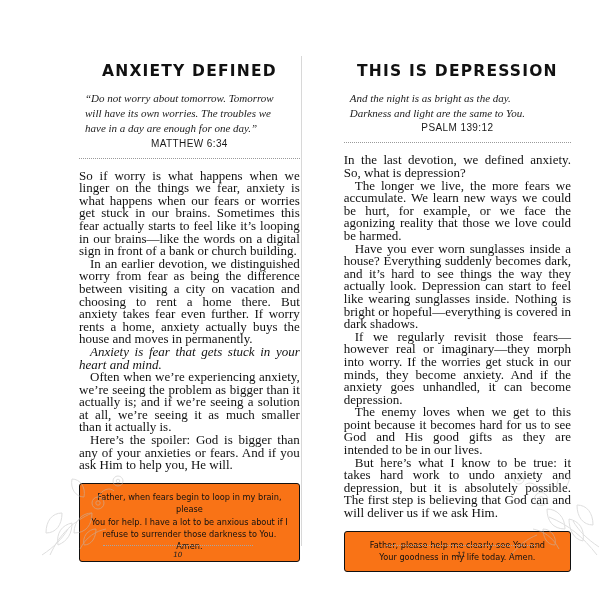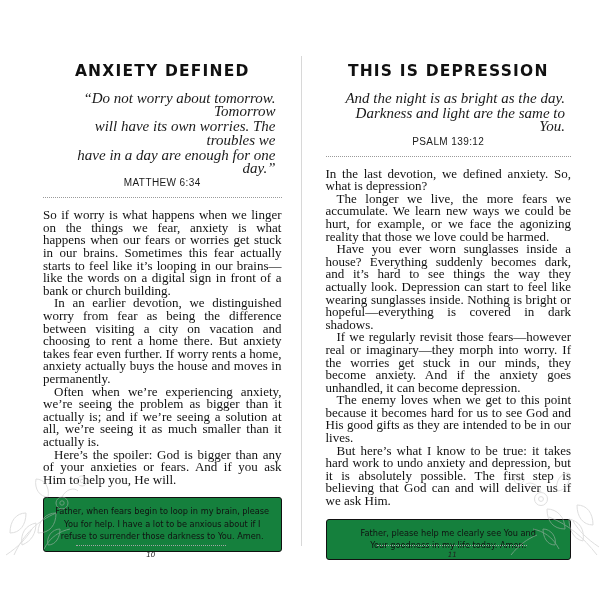--- a/index.html
+++ b/index.html
@@ -23,21 +23,21 @@
     height: 603px;
     display: flex;
   }
   .leaf {
     position: relative;
     width: 301.5px;
     height: 603px;
     box-sizing: border-box;
     padding: 62px 28px 0 28px;
   }
-  .leaf.left { padding-left: 43px; padding-right: 20px; }
+  .leaf.left { padding-left: 43px; padding-right: 20px; margin-left: 36px; }
   .leaf.right { padding-left: 24px; padding-right: 32px; }
 
   
   .gutter {
     position: absolute;
     left: 301px;
     top: 56px;
     width: 1px;
     height: 490px;
     background: #d8d8d8;
@@ -48,23 +48,23 @@
     font-weight: bold;
     font-size: 15.5px;
     letter-spacing: 1.2px;
     text-align: center;
     margin: 0 0 12px 0;
     color: #111;
     text-transform: uppercase;
   }
   .verse {
     font-style: italic;
-    font-size: 15px;
+    font-size: 11px;
     line-height: 13.2px;
-    text-align: right;
+    text-align: left;
     color: #1a1a1a;
     margin: 0 6px 2px 6px;
   }
   .verse-ref {
     font-family: Liberation Sans, sans-serif;
     font-size: 10px;
     letter-spacing: 0.4px;
     text-align: center;
     color: #1a1a1a;
     margin-top: 2px;
@@ -84,21 +84,21 @@
     color: #111;
   }
   .body p.indent { text-indent: 11px; }
   .body p.ital { font-style: italic; text-indent: 11px; }
 
   .prayer-box {
     margin-top: 11px;
     border: 1.6px solid #111;
     border-radius: 3px;
     padding: 7px 9px 8px 9px;
-    background: #15803d;
+    background: #f97316;
   }
   .prayer-box p {
     font-family: "DejaVu Sans", sans-serif;
     font-size: 8.2px;
     line-height: 12.4px;
     text-align: center;
     margin: 0;
     color: #111;
   }
   .folio {
@@ -141,20 +141,21 @@
         <div class="verse">will have its own worries. The troubles we</div>
         <div class="verse">have in a day are enough for one day.”</div>
         <div class="verse-ref">Matthew 6:34</div>
       </div>
 
       <div class="divider"></div>
 
       <div class="body">
         <p>So if worry is what happens when we linger on the things we fear, anxiety is what happens when our fears or worries get stuck in our brains. Sometimes this fear actually starts to feel like it’s looping in our brains—like the words on a digital sign in front of a bank or church building.</p>
         <p class="indent">In an earlier devotion, we distinguished worry from fear as being the difference between visiting a city on vacation and choosing to rent a home there. But anxiety takes fear even further. If worry rents a home, anxiety actually buys the house and moves in permanently.</p>
+        <p class="ital">Anxiety is fear that gets stuck in your heart and mind.</p>
         <p class="indent">Often when we’re experiencing anxiety, we’re seeing the problem as bigger than it actually is; and if we’re seeing a solution at all, we’re seeing it as much smaller than it actually is.</p>
         <p class="indent">Here’s the spoiler: God is bigger than any of your anxieties or fears. And if you ask Him to help you, He will.</p>
       </div>
 
       <div class="prayer-box">
         <p>Father, when fears begin to loop in my brain, please</p>
         <p>You for help. I have a lot to be anxious about if I</p>
         <p>refuse to surrender those darkness to You. Amen.</p>
       </div>
 

